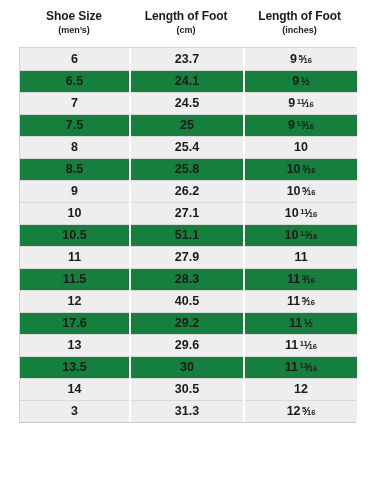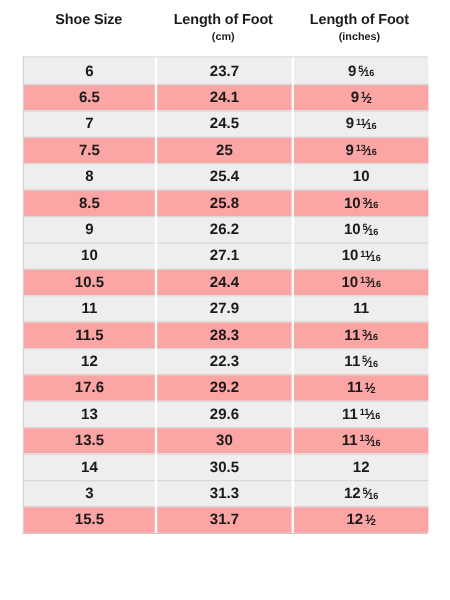--- a/index.html
+++ b/index.html
@@ -86,21 +86,21 @@
   table.size-table td:last-child {
     border-right: none;
   }
   table.size-table tr:last-child td {
     border-bottom: none;
   }
   table.size-table tr.odd td {
     background: #eeeeee;
   }
   table.size-table tr.even td {
-    background: #fca5a5;
+    background: #15803d;
   }
   col.c1 { width: 110px; }
   col.c2 { width: 114px; }
   col.c3 { width: 113px; }
 
   
   .frac {
     display: inline-block;
     font-size: 12.5px;
     font-weight: bold;
@@ -124,20 +124,21 @@
   .whole { margin-right: 0.5px; }
 </style>
 </head>
 <body>
 
 <div class="sheet">
 
   <div class="head-row">
     <div class="head-cell head-c1">
       <div class="head-title">Shoe Size</div>
+      <div class="head-sub">(men’s)</div>
     </div>
     <div class="head-cell head-c2">
       <div class="head-title">Length of Foot</div>
       <div class="head-sub">(cm)</div>
     </div>
     <div class="head-cell head-c3">
       <div class="head-title">Length of Foot</div>
       <div class="head-sub">(inches)</div>
     </div>
   </div>
@@ -185,36 +186,36 @@
             <td>26.2</td>
             <td><span class="whole">10</span><span class="frac"><sup>5</sup><span class="sl">⁄</span><sub>16</sub></span></td>
           </tr>
           <tr class="odd">
             <td>10</td>
             <td>27.1</td>
             <td><span class="whole">10</span><span class="frac"><sup>11</sup><span class="sl">⁄</span><sub>16</sub></span></td>
           </tr>
           <tr class="even">
             <td>10.5</td>
-            <td>24.4</td>
+            <td>51.1</td>
             <td><span class="whole">10</span><span class="frac"><sup>13</sup><span class="sl">⁄</span><sub>16</sub></span></td>
           </tr>
           <tr class="odd">
             <td>11</td>
             <td>27.9</td>
             <td>11</td>
           </tr>
           <tr class="even">
             <td>11.5</td>
             <td>28.3</td>
             <td><span class="whole">11</span><span class="frac"><sup>3</sup><span class="sl">⁄</span><sub>16</sub></span></td>
           </tr>
           <tr class="odd">
             <td>12</td>
-            <td>22.3</td>
+            <td>40.5</td>
             <td><span class="whole">11</span><span class="frac"><sup>5</sup><span class="sl">⁄</span><sub>16</sub></span></td>
           </tr>
           <tr class="even">
             <td>17.6</td>
             <td>29.2</td>
             <td><span class="whole">11</span><span class="frac"><sup>1</sup><span class="sl">⁄</span><sub>2</sub></span></td>
           </tr>
           <tr class="odd">
             <td>13</td>
             <td>29.6</td>
@@ -228,22 +229,17 @@
           <tr class="odd">
             <td>14</td>
             <td>30.5</td>
             <td>12</td>
           </tr>
           <tr class="odd">
             <td>3</td>
             <td>31.3</td>
             <td><span class="whole">12</span><span class="frac"><sup>5</sup><span class="sl">⁄</span><sub>16</sub></span></td>
           </tr>
-          <tr class="even">
-            <td>15.5</td>
-            <td>31.7</td>
-            <td><span class="whole">12</span><span class="frac"><sup>1</sup><span class="sl">⁄</span><sub>2</sub></span></td>
-          </tr>
         </tbody>
     </table>
   </div>
 
 </div>
 
 </body></html>

